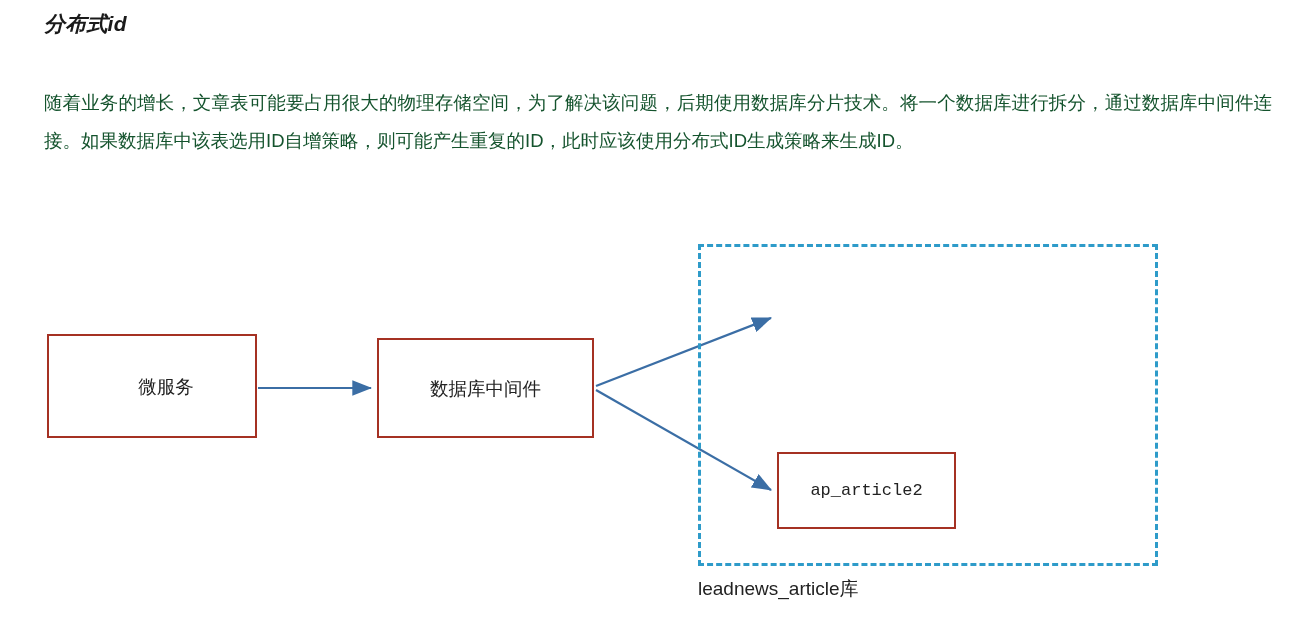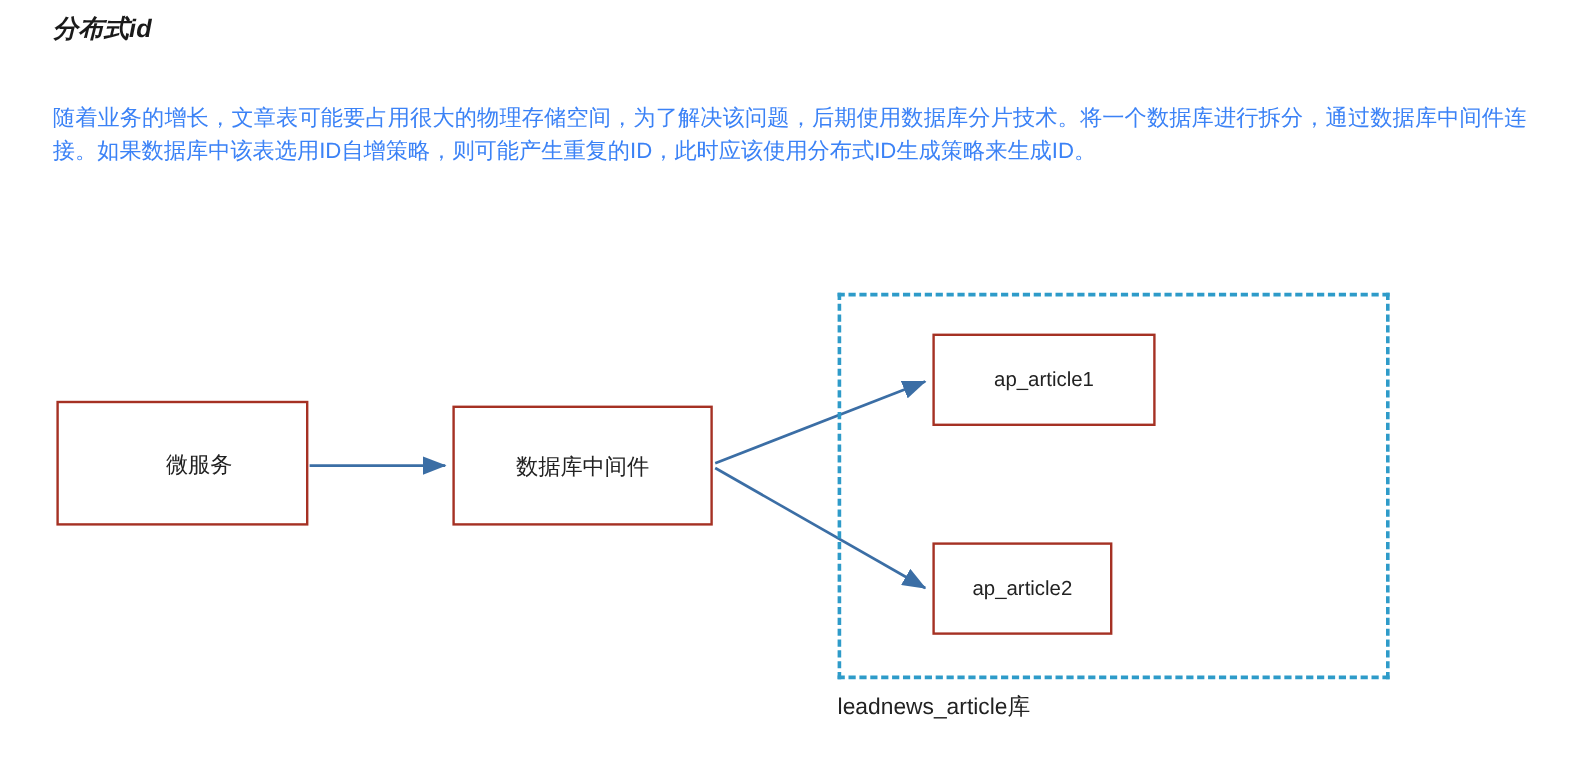--- a/index.html
+++ b/index.html
@@ -28,22 +28,22 @@
     color: #1a1a1a;
     letter-spacing: 0.2px;
     font-style: italic;
   }
   .paragraph {
     position: absolute;
     left: 44px;
     top: 84px;
     width: 1228px;
     font-size: 18.5px;
-    line-height: 28px;
-    color: #3b82f6;
+    line-height: 38px;
+    color: #14532d;
     text-align: justify;
   }
   .diagram {
     position: absolute;
     left: 0px;
     top: 228px;
     width: 1316px;
     height: 400px;
   }
   .diagram svg {
@@ -76,23 +76,24 @@
   .box-article1 {
     left: 777px;
     top: 50px;
     width: 186px;
     height: 77px;
     font-size: 17px;
   }
   .box-article2 {
     left: 777px;
     top: 224px;
-    width: 150px;
+    width: 179px;
     height: 77px;
     font-size: 17px;
+    font-family: Liberation Mono, monospace;
   }
   .db-group {
     position: absolute;
     left: 698px;
     top: 16px;
     width: 460px;
     height: 322px;
     border: 3px dashed #2e9bc9;
     box-sizing: border-box;
   }
@@ -134,23 +135,20 @@
     <div class="db-group"></div>
 
     <div class="box box-service">
       <span>微服务</span>
     </div>
 
     <div class="box box-middleware">
       <span>数据库中间件</span>
     </div>
 
-    <div class="box box-article1">
-      <span>ap_article1</span>
-    </div>
 
     <div class="box box-article2">
       <span>ap_article2</span>
     </div>
 
     <div class="db-label">leadnews_article库</div>
 
   </div>
 </div>
 

